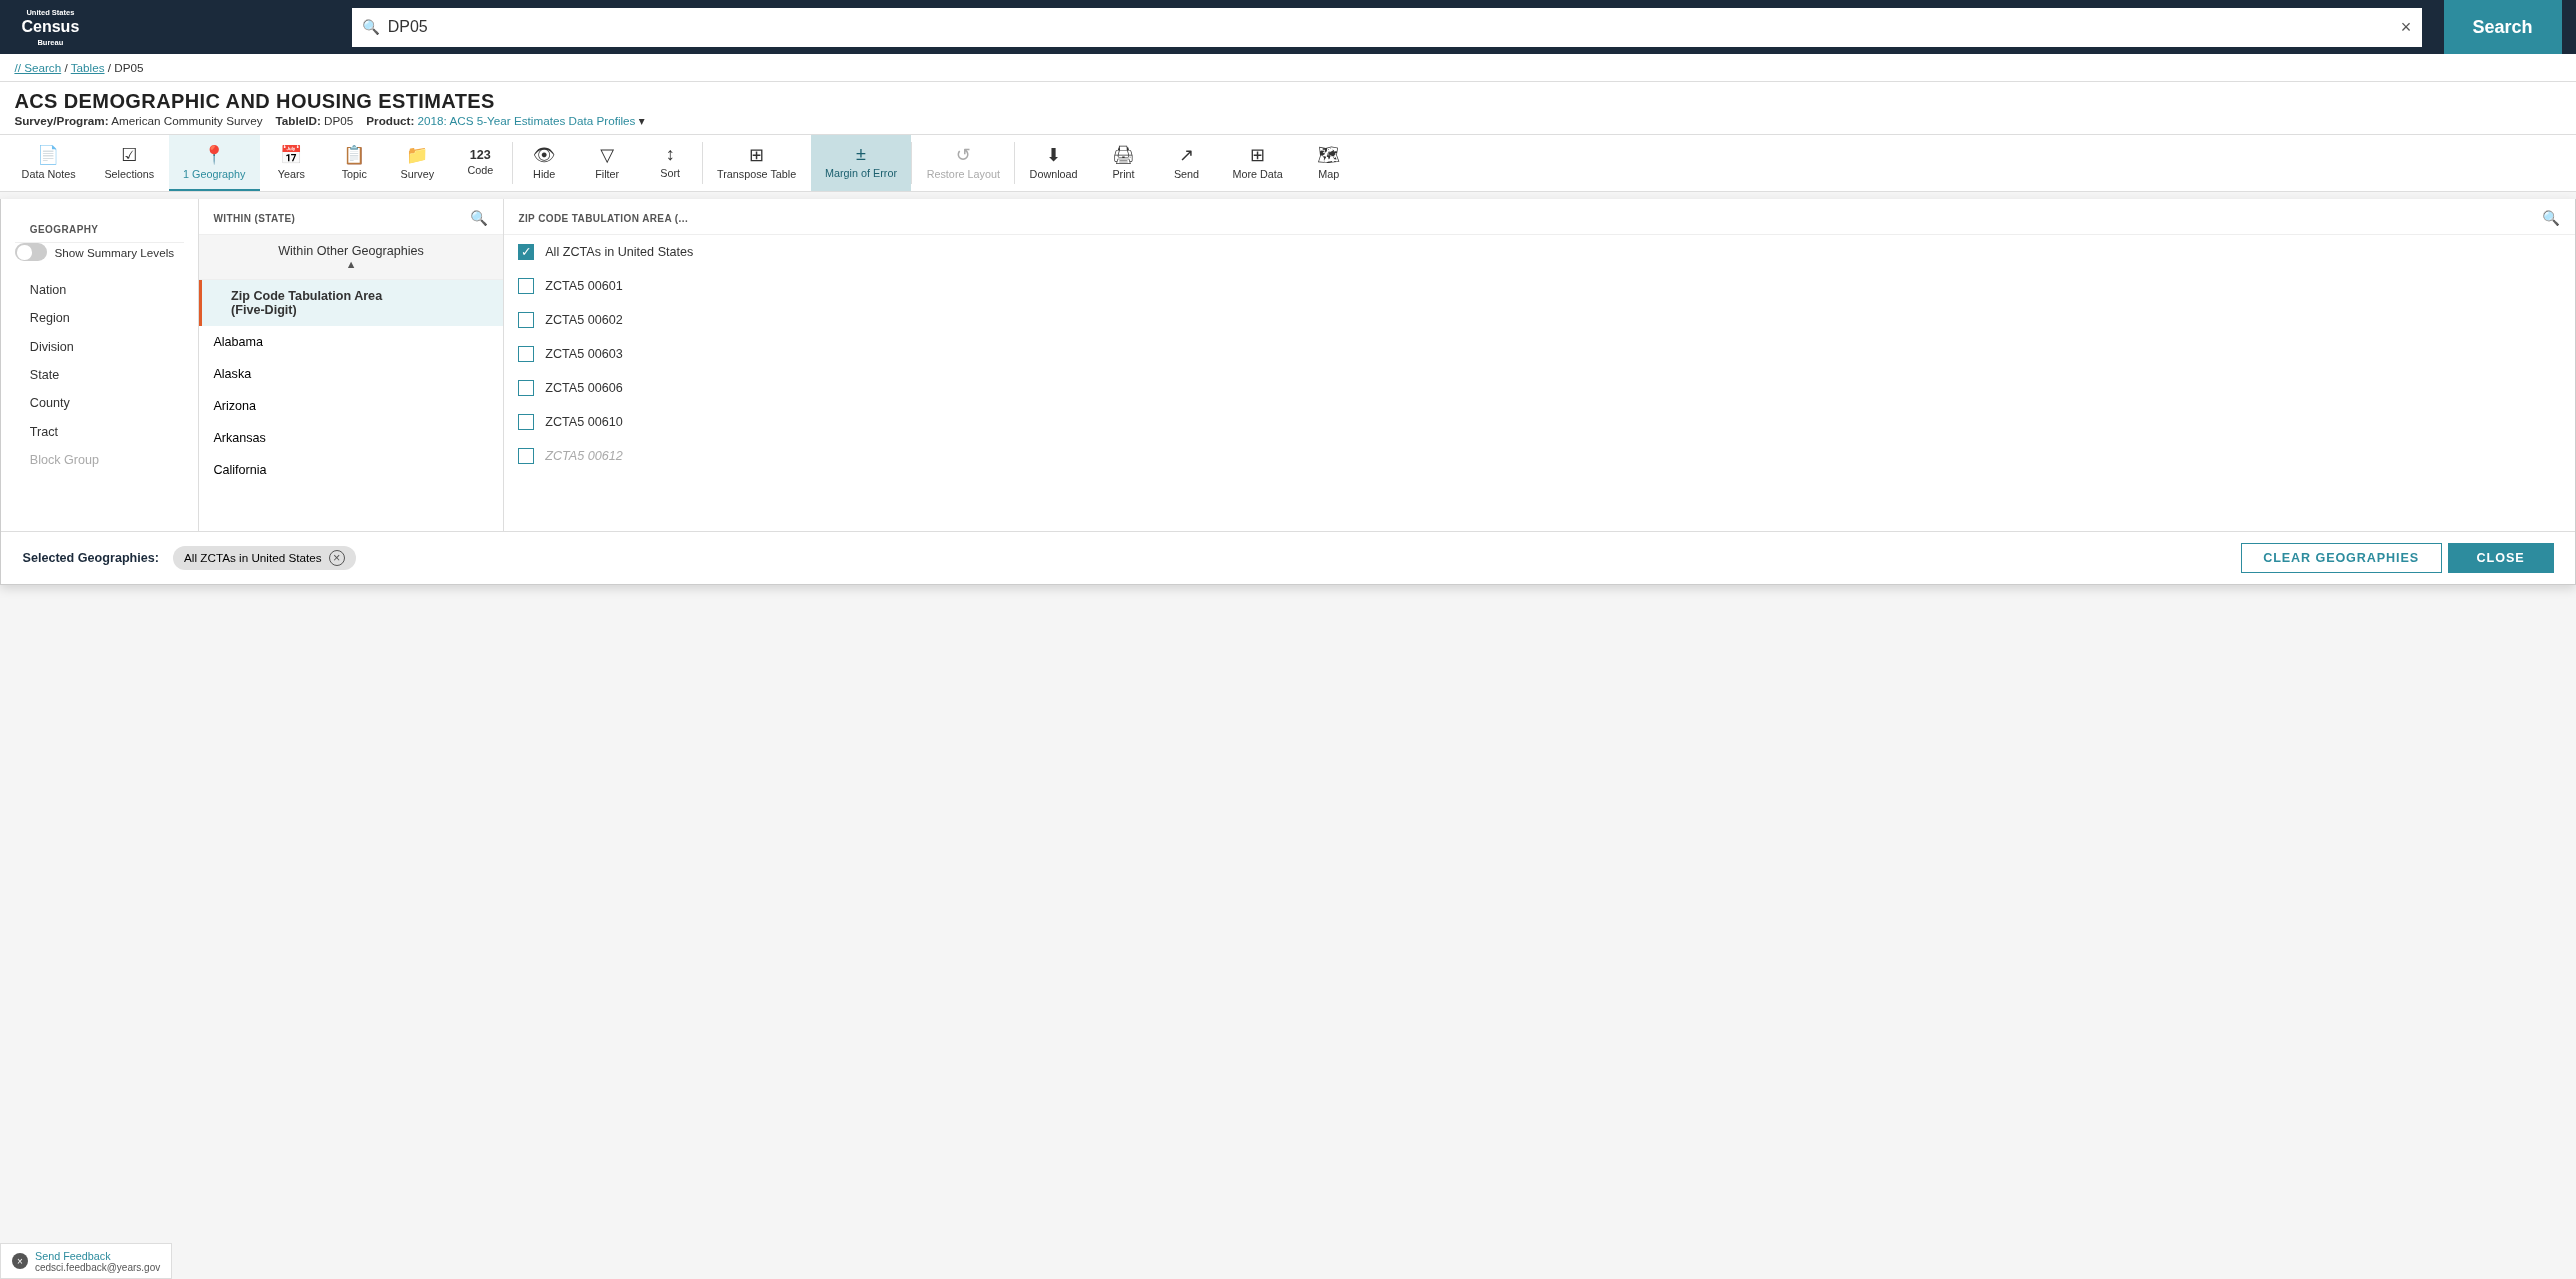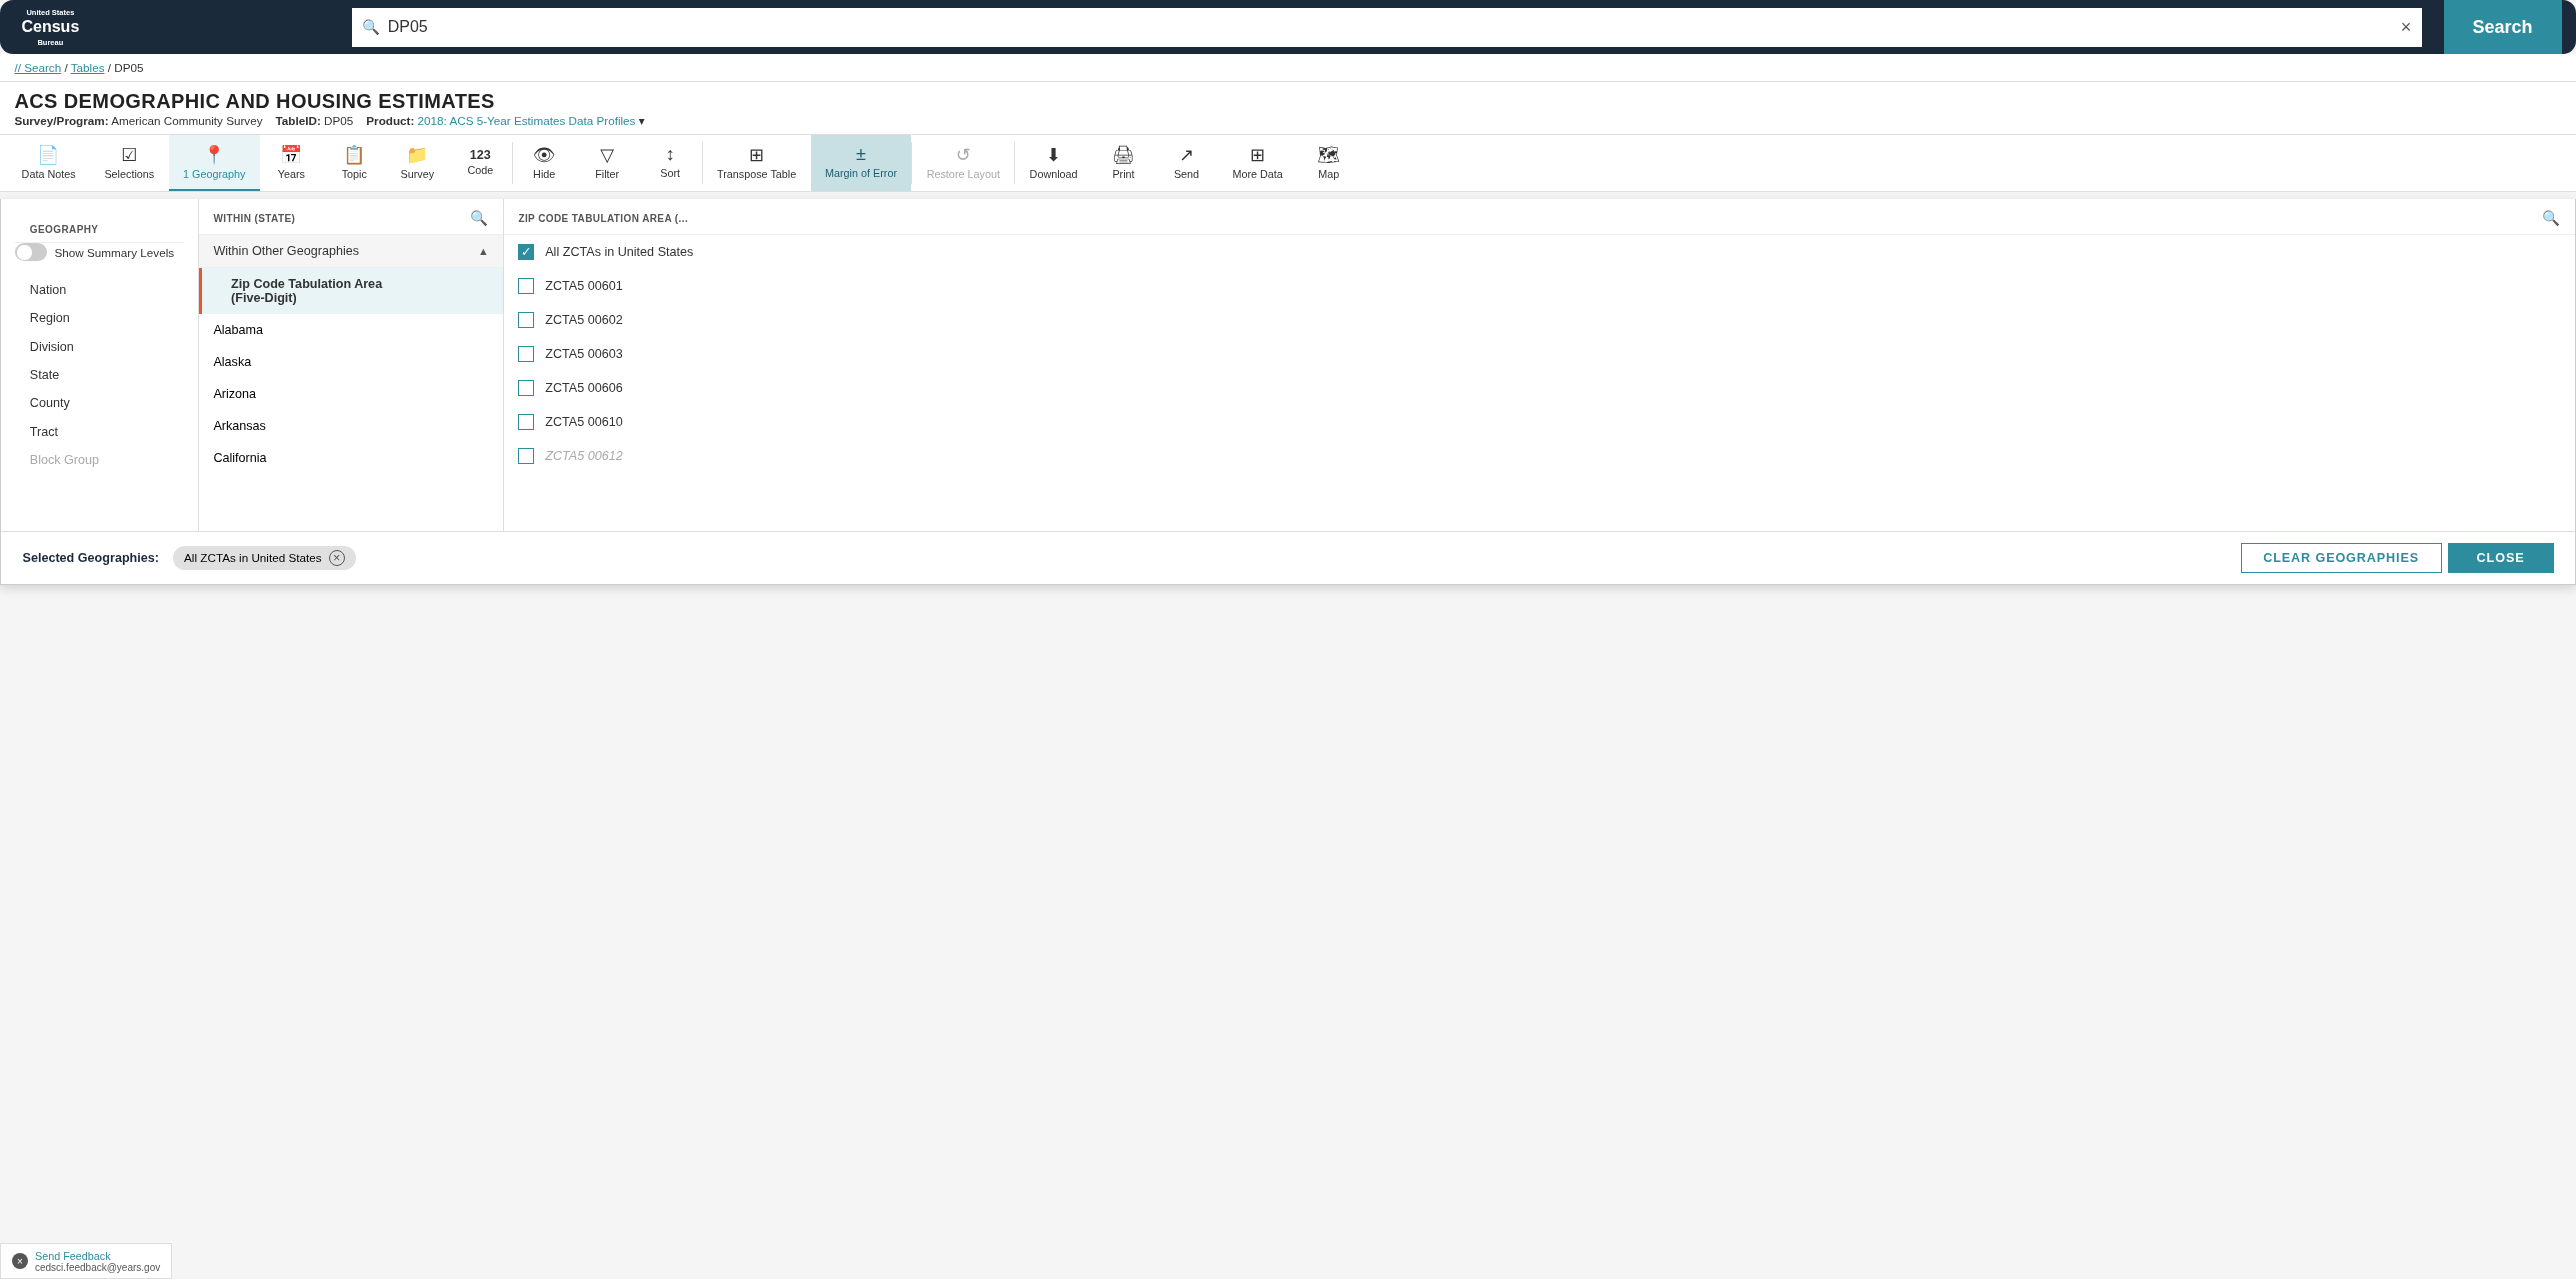--- a/index.html
+++ b/index.html
@@ -6,21 +6,20 @@
     body { font-family: Arial, sans-serif; font-size: 12.6px; background: #f5f5f5; overflow: hidden; }
 
     
     .header {
       background: #1b2a3b;
       height: 54px;
       display: flex;
       align-items: center;
       padding: 0 14.4px;
       gap: 14.4px;
-      border-radius: 13px;
     }
     .logo {
       width: 72px;
       height: 43px;
       background: #1b2a3b;
       display: flex;
       align-items: center;
       justify-content: center;
       flex-shrink: 0;
     }
@@ -241,20 +240,21 @@
       padding: 0;
     }
     .within-header {
       display: flex;
       align-items: center;
       justify-content: space-between;
       padding: 9px 14.4px;
       background: #f5f5f5;
       border-bottom: 0.9px solid #eee;
       cursor: pointer;
+      flex-direction: column;
     }
     .within-header-label { font-size: 12.6px; color: #333; }
     .within-chevron { font-size: 10.8px; color: #555; }
 
     .geo-subitem {
       padding: 9px 26px 9px 29px;
       cursor: pointer;
       font-size: 12.6px;
       color: #333;
       border-left: 3.6px solid transparent;

